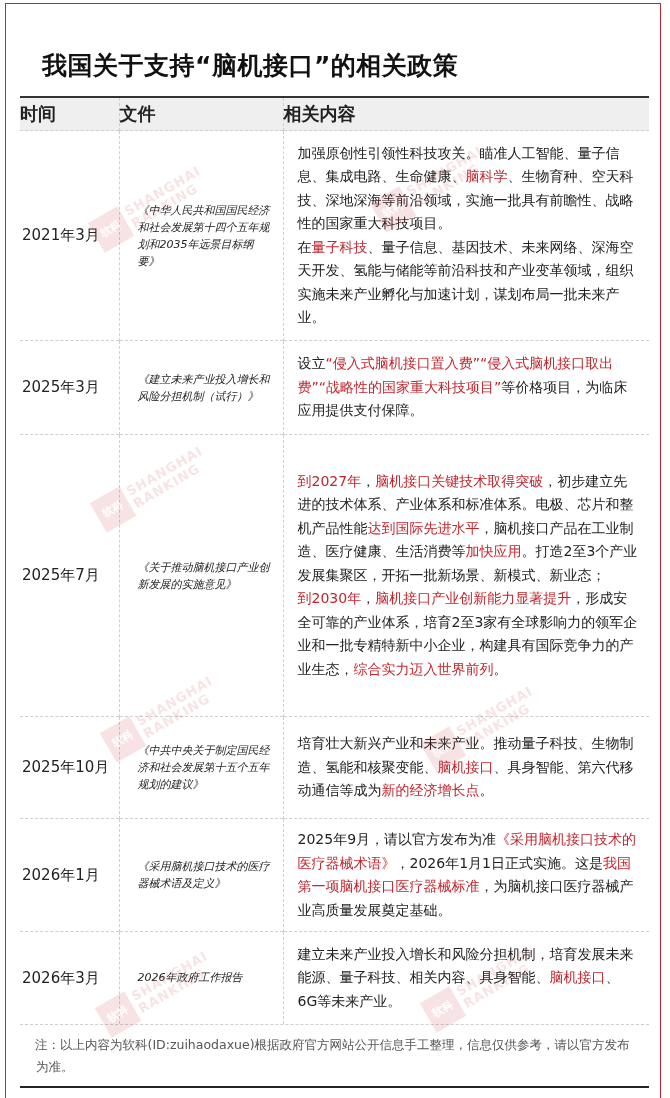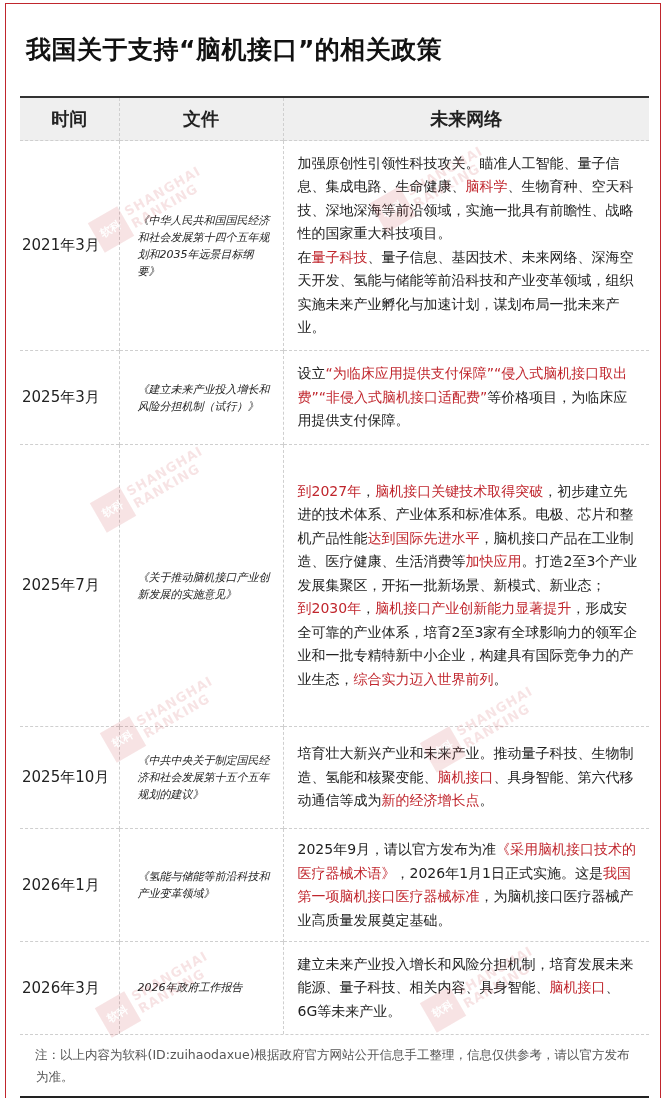--- a/index.html
+++ b/index.html
@@ -18,21 +18,21 @@
       font-size: 25px; font-weight: bold; color: #111; letter-spacing: 0.5px;
       white-space: nowrap;
     }
     .table-wrap {
       position: absolute; left: 20px; top: 96px; width: 629px;
       border-top: 2px solid #333;
     }
     table { border-collapse: collapse; width: 629px; table-layout: fixed; }
     th {
       background: #efefef; font-size: 18px; font-weight: bold; color: #222;
-      height: 42px; padding: 0; text-align: center;
+      height: 32px; padding: 0; text-align: left;
     }
     th + th, td + td { border-left: 1px dashed #cfcfcf; }
     td {
       border-top: 1px dashed #cfcfcf; vertical-align: middle;
       font-size: 14.2px; line-height: 22.5px; color: #222;
     }
     td.time { text-align: left; font-size: 15px; padding: 0 2px; white-space: nowrap; }
     td.doc { padding: 0 10px 0 18px; font-size: 11px; line-height: 17px; font-style: italic; }
     td.content { padding: 9px 10px 9px 14px; font-size: 14px; line-height: 23.5px; }
     .hl { color: #c0262d; }
@@ -50,60 +50,60 @@
       color: #fff; font-size: 11px; text-align: center; line-height: 34px;
       vertical-align: middle; margin-right: 4px;
     }
     .wm-text { display: inline-block; vertical-align: middle; font-size: 13px; line-height: 14px; letter-spacing: 1px; }
   </style>
 </head>
 <body>
 
 <div class="frame"></div>
 
-<h1 class="title" style="margin:0">我国关于支持“脑机接口”的相关政策</h1>
+<h1 class="title" style="margin:16px">我国关于支持“脑机接口”的相关政策</h1>
 
 <div class="table-wrap">
   <table>
     <colgroup>
       <col style="width:99px">
       <col style="width:164px">
       <col style="width:366px">
     </colgroup>
     <thead>
       <tr>
         <th>时间</th>
         <th>文件</th>
-        <th>未来网络</th>
+        <th>相关内容</th>
       </tr>
     </thead>
     <tbody>
       <tr style="height:210px">
         <td class="time">2021年3月</td>
         <td class="doc">《中华人民共和国国民经济和社会发展第十四个五年规划和2035年远景目标纲要》</td>
         <td class="content"><span>加强原创性引领性科技攻关。瞄准人工智能、量子信息、集成电路、生命健康、</span><span class="hl">脑科学</span><span>、生物育种、空天科技、深地深海等前沿领域，实施一批具有前瞻性、战略性的国家重大科技项目。</span><br><span>在</span><span class="hl">量子科技</span><span>、量子信息、基因技术、未来网络、深海空天开发、氢能与储能等前沿科技和产业变革领域，组织实施未来产业孵化与加速计划，谋划布局一批未来产业。</span></td>
       </tr>
       <tr style="height:94px">
         <td class="time">2025年3月</td>
         <td class="doc">《建立未来产业投入增长和风险分担机制（试行）》</td>
-        <td class="content"><span>设立</span><span class="hl">“为临床应用提供支付保障”“侵入式脑机接口取出费”“非侵入式脑机接口适配费”</span><span>等价格项目，为临床应用提供支付保障。</span></td>
+        <td class="content"><span>设立</span><span class="hl">“侵入式脑机接口置入费”“侵入式脑机接口取出费”“战略性的国家重大科技项目”</span><span>等价格项目，为临床应用提供支付保障。</span></td>
       </tr>
       <tr style="height:282px">
         <td class="time">2025年7月</td>
         <td class="doc">《关于推动脑机接口产业创新发展的实施意见》</td>
         <td class="content"><span class="hl">到2027年</span><span>，</span><span class="hl">脑机接口关键技术取得突破</span><span>，初步建立先进的技术体系、产业体系和标准体系。电极、芯片和整机产品性能</span><span class="hl">达到国际先进水平</span><span>，脑机接口产品在工业制造、医疗健康、生活消费等</span><span class="hl">加快应用</span><span>。打造2至3个产业发展集聚区，开拓一批新场景、新模式、新业态；</span><br><span class="hl">到2030年</span><span>，</span><span class="hl">脑机接口产业创新能力显著提升</span><span>，形成安全可靠的产业体系，培育2至3家有全球影响力的领军企业和一批专精特新中小企业，构建具有国际竞争力的产业生态，</span><span class="hl">综合实力迈入世界前列</span><span>。</span></td>
       </tr>
       <tr style="height:102px">
         <td class="time">2025年10月</td>
         <td class="doc">《中共中央关于制定国民经济和社会发展第十五个五年规划的建议》</td>
         <td class="content"><span>培育壮大新兴产业和未来产业。推动量子科技、生物制造、氢能和核聚变能、</span><span class="hl">脑机接口</span><span>、具身智能、第六代移动通信等成为</span><span class="hl">新的经济增长点</span><span>。</span></td>
       </tr>
       <tr style="height:110px">
         <td class="time">2026年1月</td>
-        <td class="doc">《氢能与储能等前沿科技和产业变革领域》</td>
+        <td class="doc">《采用脑机接口技术的医疗器械术语及定义》</td>
         <td class="content"><span>2025年9月，请以官方发布为准</span><span class="hl">《采用脑机接口技术的医疗器械术语》</span><span>，2026年1月1日正式实施。这是</span><span class="hl">我国第一项脑机接口医疗器械标准</span><span>，为脑机接口医疗器械产业高质量发展奠定基础。</span></td>
       </tr>
       <tr style="height:92px">
         <td class="time">2026年3月</td>
         <td class="doc">2026年政府工作报告</td>
         <td class="content"><span>建立未来产业投入增长和风险分担机制，培育发展未来能源、量子科技、相关内容、具身智能、</span><span class="hl">脑机接口</span><span>、6G等未来产业。</span></td>
       </tr>
     </tbody>
   </table>
   <div class="note">注：以上内容为软科(ID:zuihaodaxue)根据政府官方网站公开信息手工整理，信息仅供参考，请以官方发布为准。</div>

